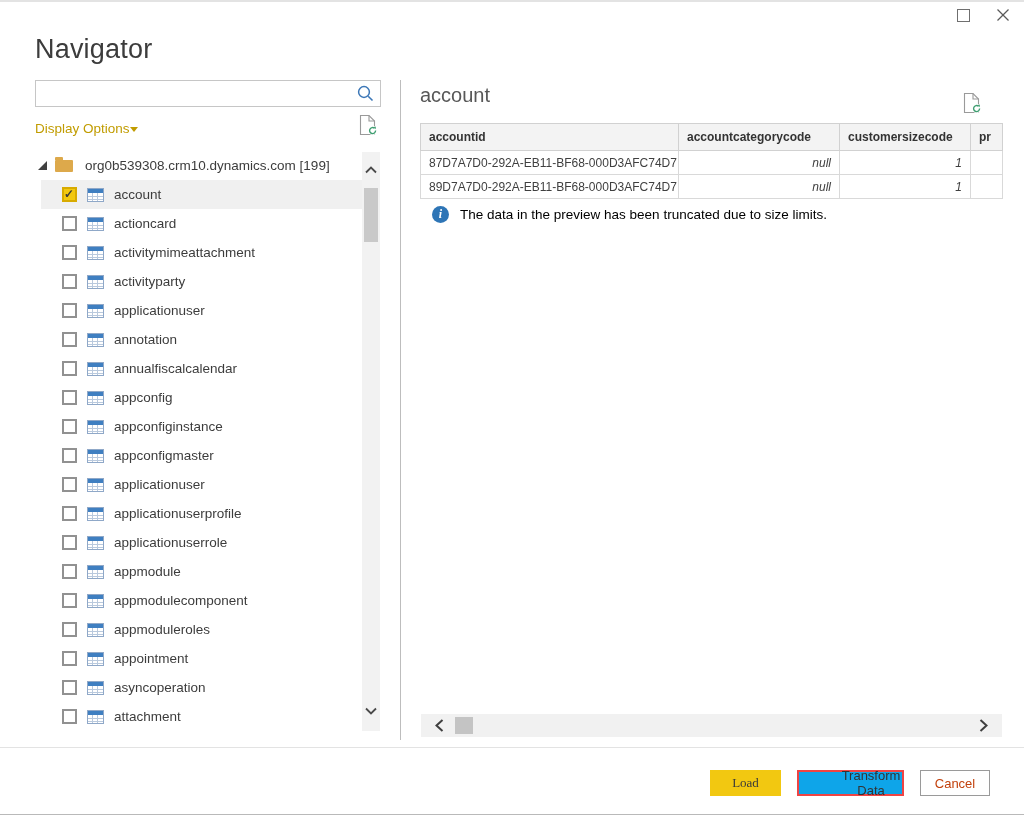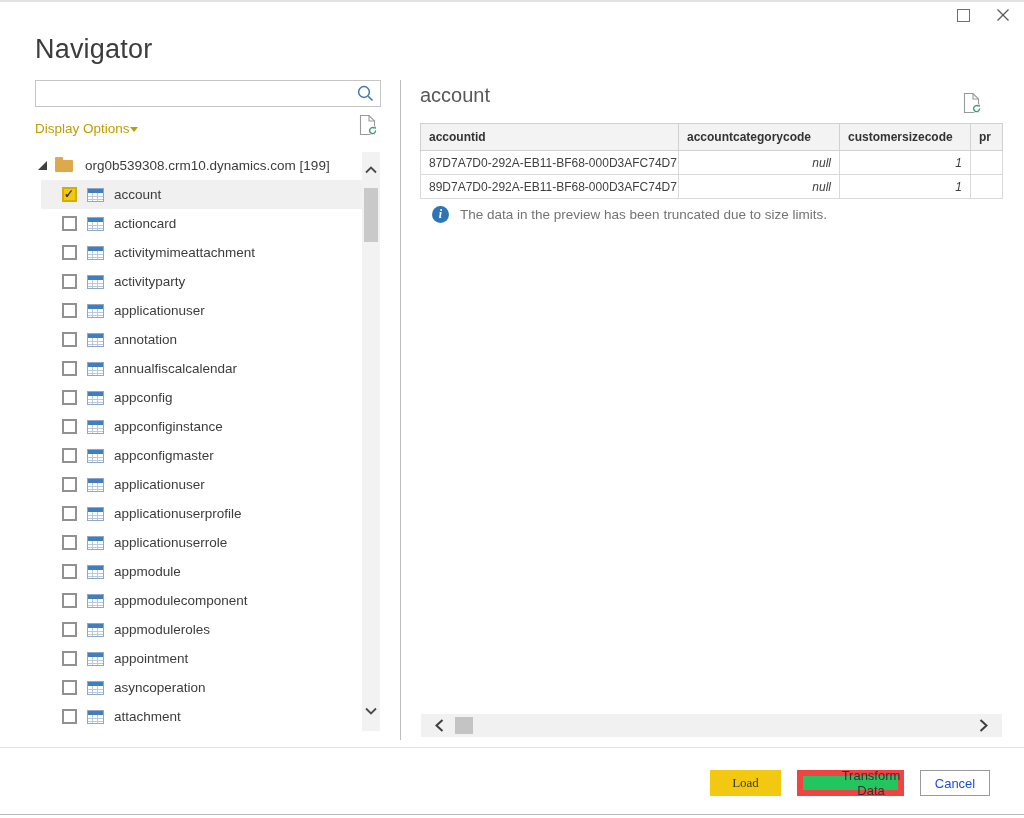--- a/index.html
+++ b/index.html
@@ -106,40 +106,40 @@
     white-space:nowrap; overflow:hidden;
   }
   td.cell-null, td.cell-num { text-align:right; font-style:italic; }
 
   .notice { position:absolute; left:432px; top:206px; display:flex; align-items:center; gap:11px; }
   .info-icon {
     width:17px; height:17px; border-radius:50%; background:#2e75b6; color:#fff;
     font-family:"Liberation Serif", serif; font-style:italic; font-weight:bold;
     font-size:12px; text-align:center; line-height:17px; flex:none;
   }
-  .notice-text { font-size:13.5px; color:#737373; }
+  .notice-text { font-size:13.5px; color:#000000; }
 
   
   .h-scrollbar {
     position:absolute; left:421px; top:714px; width:581px; height:23px; background:#f1f1f1;
   }
   .h-scrollbar .chev-left { position:absolute; left:14px; top:5px; line-height:0; cursor:pointer; }
   .h-scrollbar .chev-right { position:absolute; right:14px; top:5px; line-height:0; cursor:pointer; }
   .h-thumb { position:absolute; left:34px; top:3px; width:18px; height:17px; background:#c4c4c4; cursor:grab; }
 
   .footer-separator { position:absolute; left:0; top:747px; width:1024px; height:1px; background:#e3e3e3; }
 
   .footer { position:absolute; left:710px; top:770px; display:flex; gap:16px; }
   .btn {
     height:26px; font-size:13px; font-family:"Liberation Sans",sans-serif;
     display:flex; align-items:center; justify-content:center; cursor:pointer;
   }
   .btn-load { width:71px; background:#f2c811; border:1px solid #f2c811; color:#3a3a3a;font-family:Liberation Serif, serif; }
-  .btn-transform { width:107px; background:#22c55e; border:6px solid #ef4444; color:#333;padding-left:41px; }
-  .btn-cancel { width:70px; background:#fff; border:1px solid #9a9a9a; color:#1d4ed8; }
+  .btn-transform { width:107px; background:#0ea5e9; border:2px solid #ef4444; color:#333;padding-left:41px; }
+  .btn-cancel { width:70px; background:#fff; border:1px solid #9a9a9a; color:#c2410c; }
 </style>
 </head>
 <body>
 
 <div class="top-edge"></div>
 <div class="bottom-edge"></div>
 
 <div class="win-controls">
   <span class="max-btn"></span>
   <span class="close-btn">

